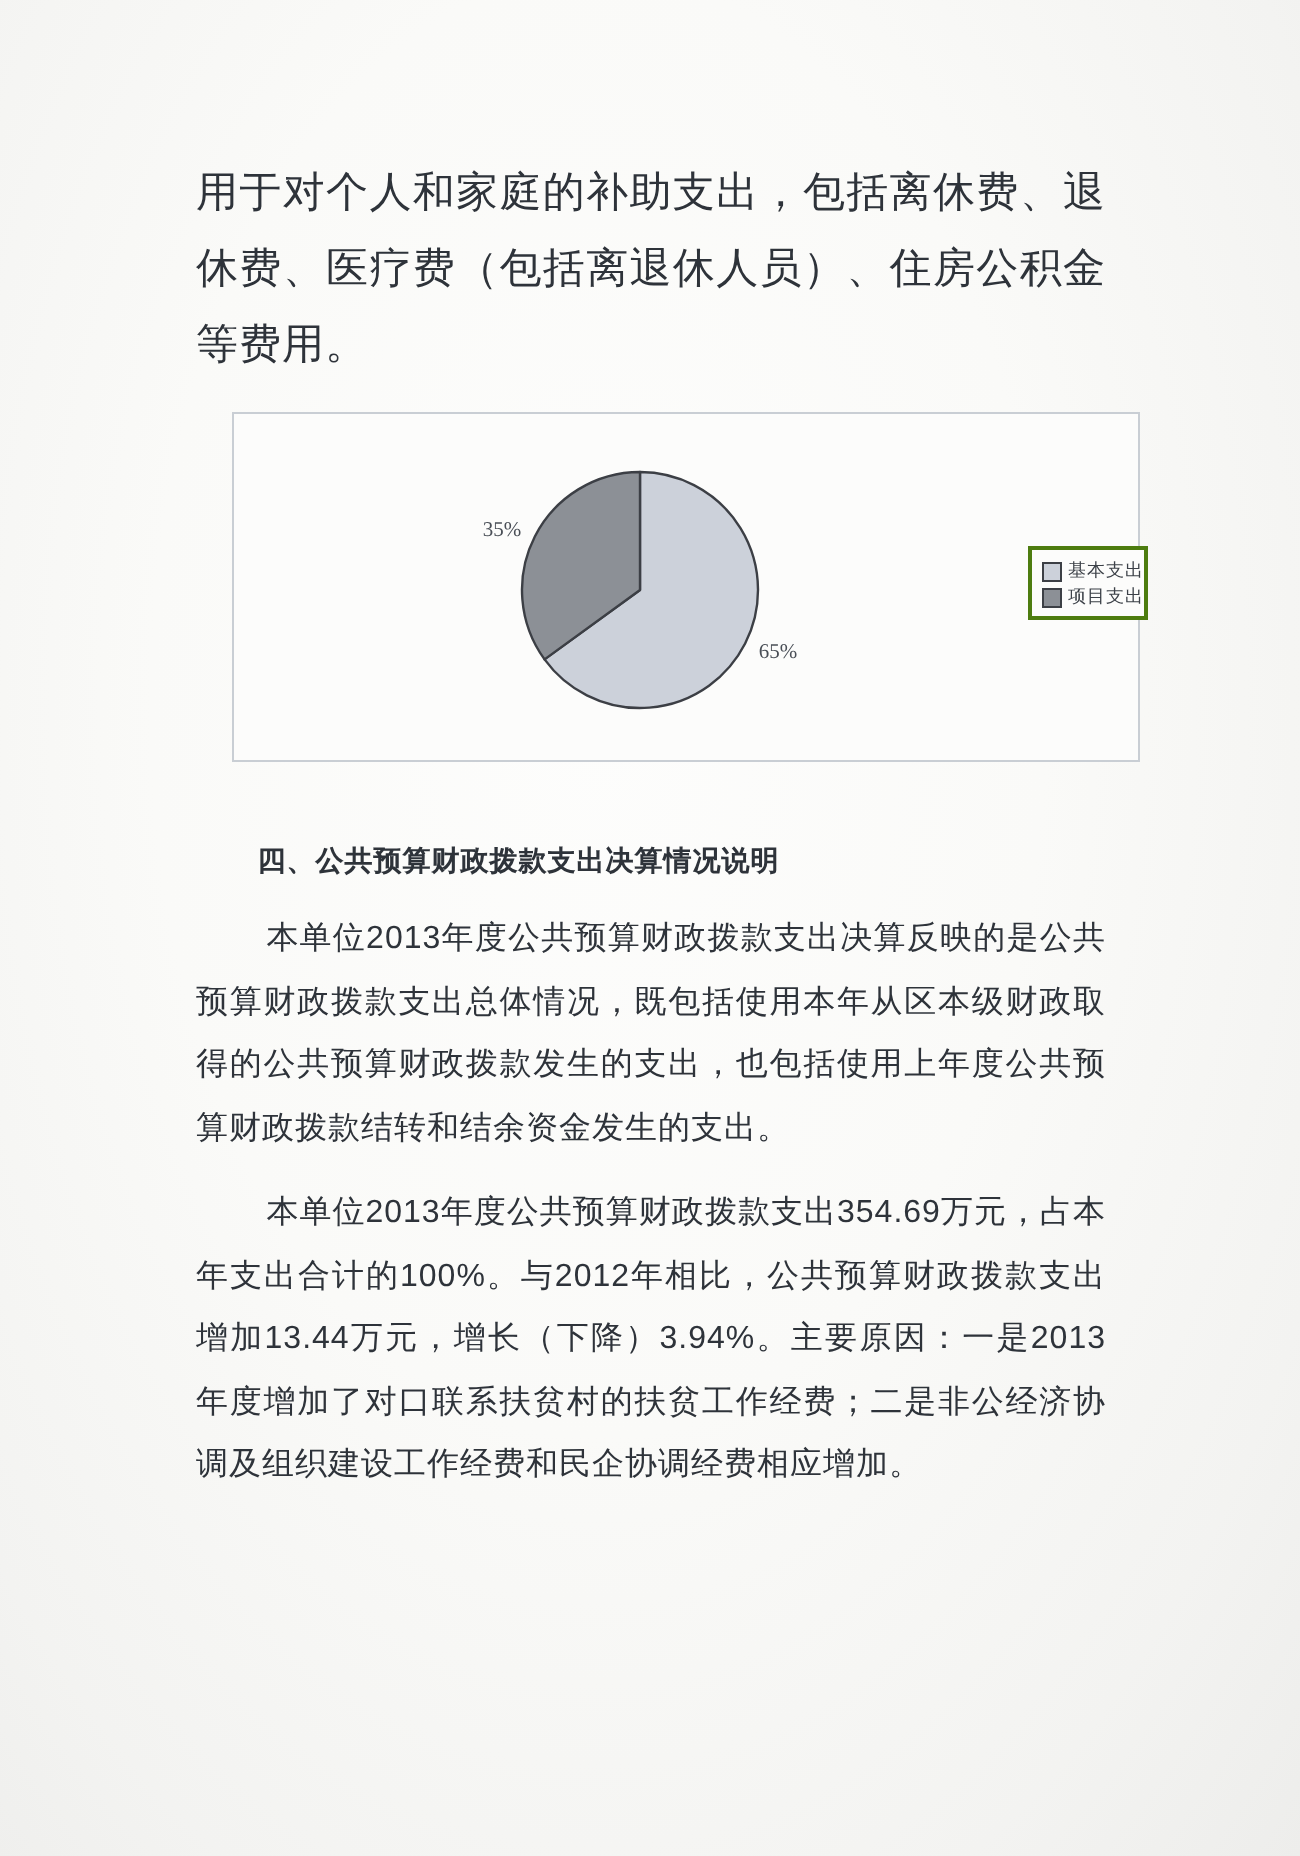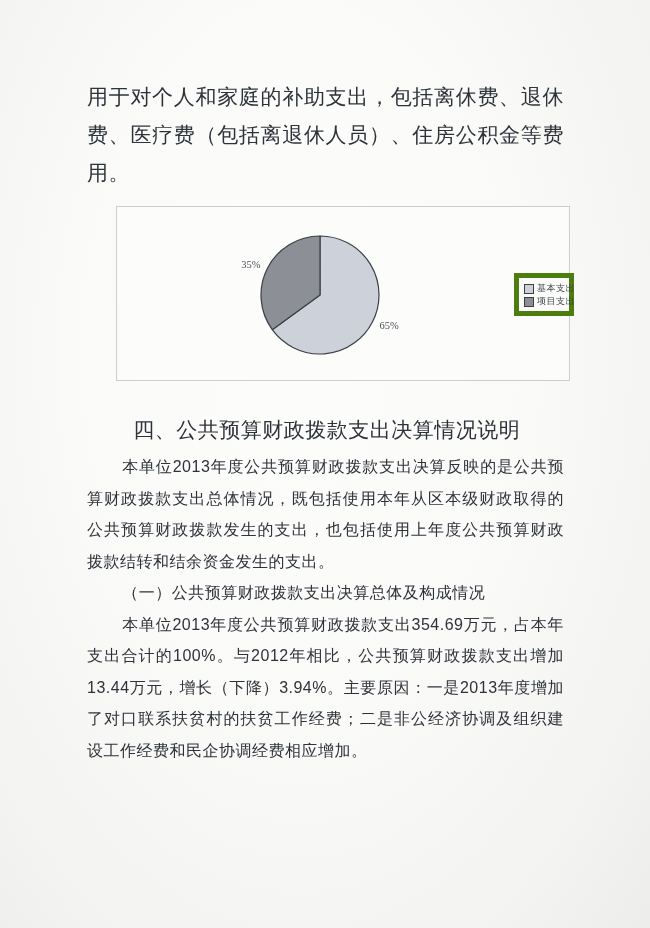--- a/index.html
+++ b/index.html
@@ -15,21 +15,21 @@
     overflow: hidden;
     background: radial-gradient(ellipse at 46% 38%, #fdfdfc 0%, #fafaf8 45%, #f3f3f1 80%, #ededeb 100%);
     color: #2e333a;
   }
   .content {
     position: absolute;
     left: 87px;
     top: 0;
     width: 477px;
   }
-  p { margin: 0; }
+  p { margin: 11px; }
   .p-top {
     margin-top: 78px;
     font-size: 21px;
     line-height: 38px;
     text-align: justify;
     letter-spacing: 0.5px;
   }
   .p-project {
     margin-top: 21px;
     font-size: 21px;
@@ -53,21 +53,21 @@
     font-family: "Liberation Serif", "DejaVu Serif", serif;
     font-size: 10.5px;
     fill: #4a4f57;
   }
   .legend-box {
     position: absolute;
     left: 397px;
     top: 66px;
     width: 60px;
     box-sizing: border-box;
-    border: 5px solid #4d7c0f;
+    border: 2px solid #4d7c0f;
     background: #fcfcfb;
     padding: 4px 20px 3px 5px;
   }
   .legend-row {
     display: flex;
     align-items: center;
     height: 13px;
   }
   .legend-swatch {
     width: 8px;
@@ -78,22 +78,22 @@
   }
   .legend-label {
     font-size: 9px;
     color: #3c4148;
     white-space: nowrap;
     letter-spacing: 0.5px;
   }
 
   .heading {
     margin-top: 36px;
-    font-size: 21px;
-    font-weight: normal;
+    font-size: 14px;
+    font-weight: bold;
     line-height: 26px;
     text-indent: 2.2em;
     letter-spacing: 0.5px;
   }
   .body-para {
     font-size: 16px;
     line-height: 31.5px;
     text-align: justify;
     text-indent: 2.2em;
     letter-spacing: 0.5px;
@@ -126,19 +126,18 @@
           <span class="legend-swatch" style="background: rgb(140, 144, 150);"></span>
           <span class="legend-label">项目支出</span>
         </div>
       </div>
     </div>
 
     <p class="heading">四、公共预算财政拨款支出决算情况说明</p>
 
     <div class="body-block">
       <p class="body-para">本单位2013年度公共预算财政拨款支出决算反映的是公共预算财政拨款支出总体情况，既包括使用本年从区本级财政取得的公共预算财政拨款发生的支出，也包括使用上年度公共预算财政拨款结转和结余资金发生的支出。</p>
-      <p class="body-para sub-heading">（一）公共预算财政拨款支出决算总体及构成情况</p>
       <p class="body-para">本单位2013年度公共预算财政拨款支出354.69万元，占本年支出合计的100%。与2012年相比，公共预算财政拨款支出增加13.44万元，增长（下降）3.94%。主要原因：一是2013年度增加了对口联系扶贫村的扶贫工作经费；二是非公经济协调及组织建设工作经费和民企协调经费相应增加。</p>
 
     </div>
 
   </div>
 </div>
 
 </body></html>

